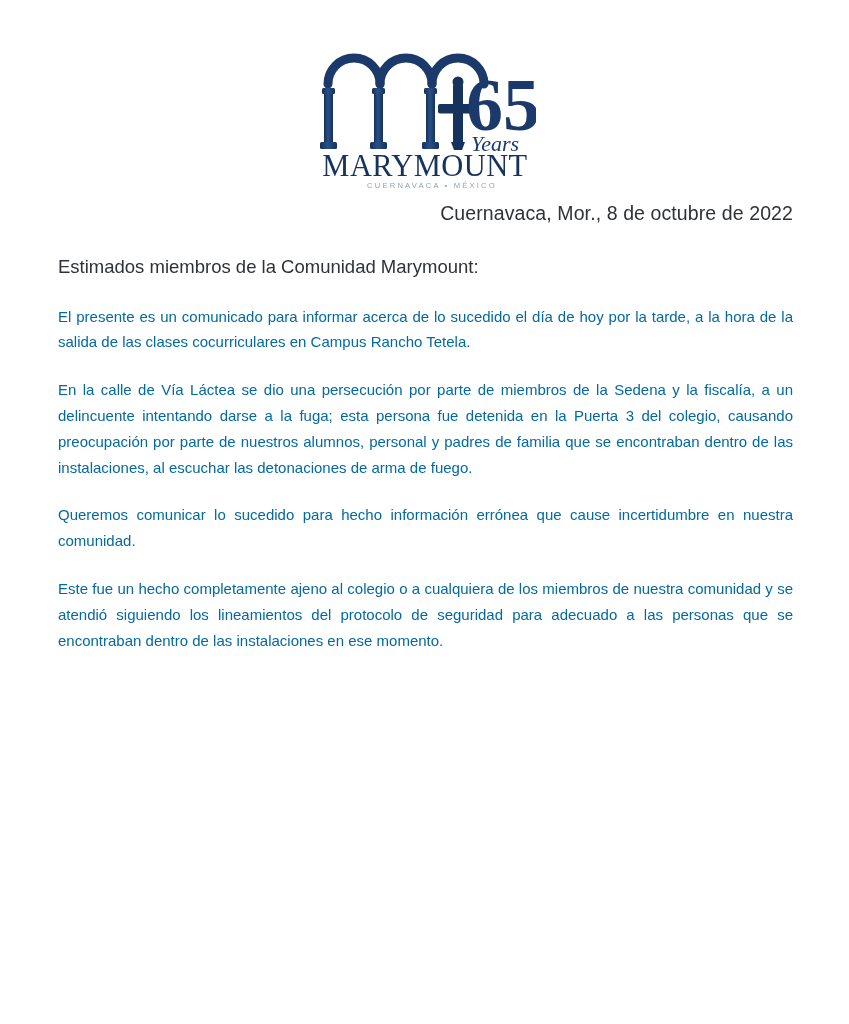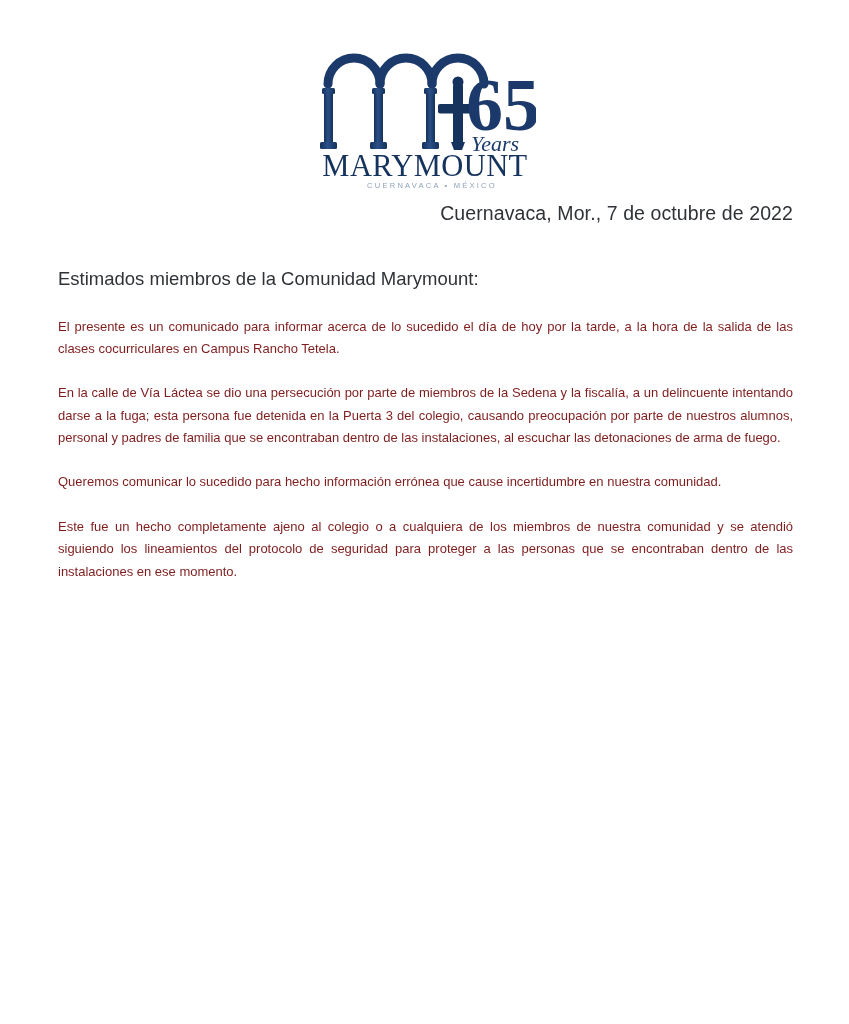--- a/index.html
+++ b/index.html
@@ -53,32 +53,32 @@
     color: #2f3337;
   }
 
   
   .letter-body {
     margin: 0 auto;
     padding: 0 56px 0 58px;
     box-sizing: border-box;
   }
   .salutation {
-    margin-top: 40px;
+    margin-top: 28px;
     font-size: 18.5px;
     line-height: 1.55;
     color: #2f3337;
   }
   p.para {
     margin: 22px 0 0 0;
-    font-size: 13px;
+    font-size: 15px;
     line-height: 1.72;
     text-align: justify;
     text-justify: inter-word;
-    color: #7f1d1d;
+    color: #0369a1;
     hyphens: none;
   }
 </style>
 </head>
 <body>
 
 <div class="page">
 
   <header class="letterhead">
     <div class="logo">
@@ -126,25 +126,25 @@
 
         <text x="157" y="129" font-family="'Liberation Serif','DejaVu Serif',serif" font-size="22" font-style="italic" fill="#1b3a6b">Years</text>
 
         <text x="111" y="154" text-anchor="middle" font-family="'Liberation Serif','DejaVu Serif',serif" font-size="30.5" letter-spacing="0.4" fill="#16335e">MARYMOUNT</text>
 
         <text x="118" y="166" text-anchor="middle" font-family="'Liberation Sans','DejaVu Sans',sans-serif" font-size="7.6" letter-spacing="2.2" fill="#8fa2bb">CUERNAVACA • MÉXICO</text>
       </svg>
     </div>
   </header>
 
-  <div class="dateline">Cuernavaca, Mor., 7 de octubre de 2022</div>
+  <div class="dateline">Cuernavaca, Mor., 8 de octubre de 2022</div>
 
   <main class="letter-body">
 
     <div class="salutation">Estimados miembros de la Comunidad Marymount:</div>
 
     <p class="para">El presente es un comunicado para informar acerca de lo sucedido el día de hoy por la tarde, a la hora de la salida de las clases cocurriculares en Campus Rancho Tetela.</p>
     <p class="para">En la calle de Vía Láctea se dio una persecución por parte de miembros de la Sedena y la fiscalía, a un delincuente intentando darse a la fuga; esta persona fue detenida en la Puerta 3 del colegio, causando preocupación por parte de nuestros alumnos, personal y padres de familia que se encontraban dentro de las instalaciones, al escuchar las detonaciones de arma de fuego.</p>
     <p class="para">Queremos comunicar lo sucedido para hecho información errónea que cause incertidumbre en nuestra comunidad.</p>
-    <p class="para">Este fue un hecho completamente ajeno al colegio o a cualquiera de los miembros de nuestra comunidad y se atendió siguiendo los lineamientos del protocolo de seguridad para proteger a las personas que se encontraban dentro de las instalaciones en ese momento.</p>
+    <p class="para">Este fue un hecho completamente ajeno al colegio o a cualquiera de los miembros de nuestra comunidad y se atendió siguiendo los lineamientos del protocolo de seguridad para adecuado a las personas que se encontraban dentro de las instalaciones en ese momento.</p>
 
   </main>
 </div>
 
 </body></html>

